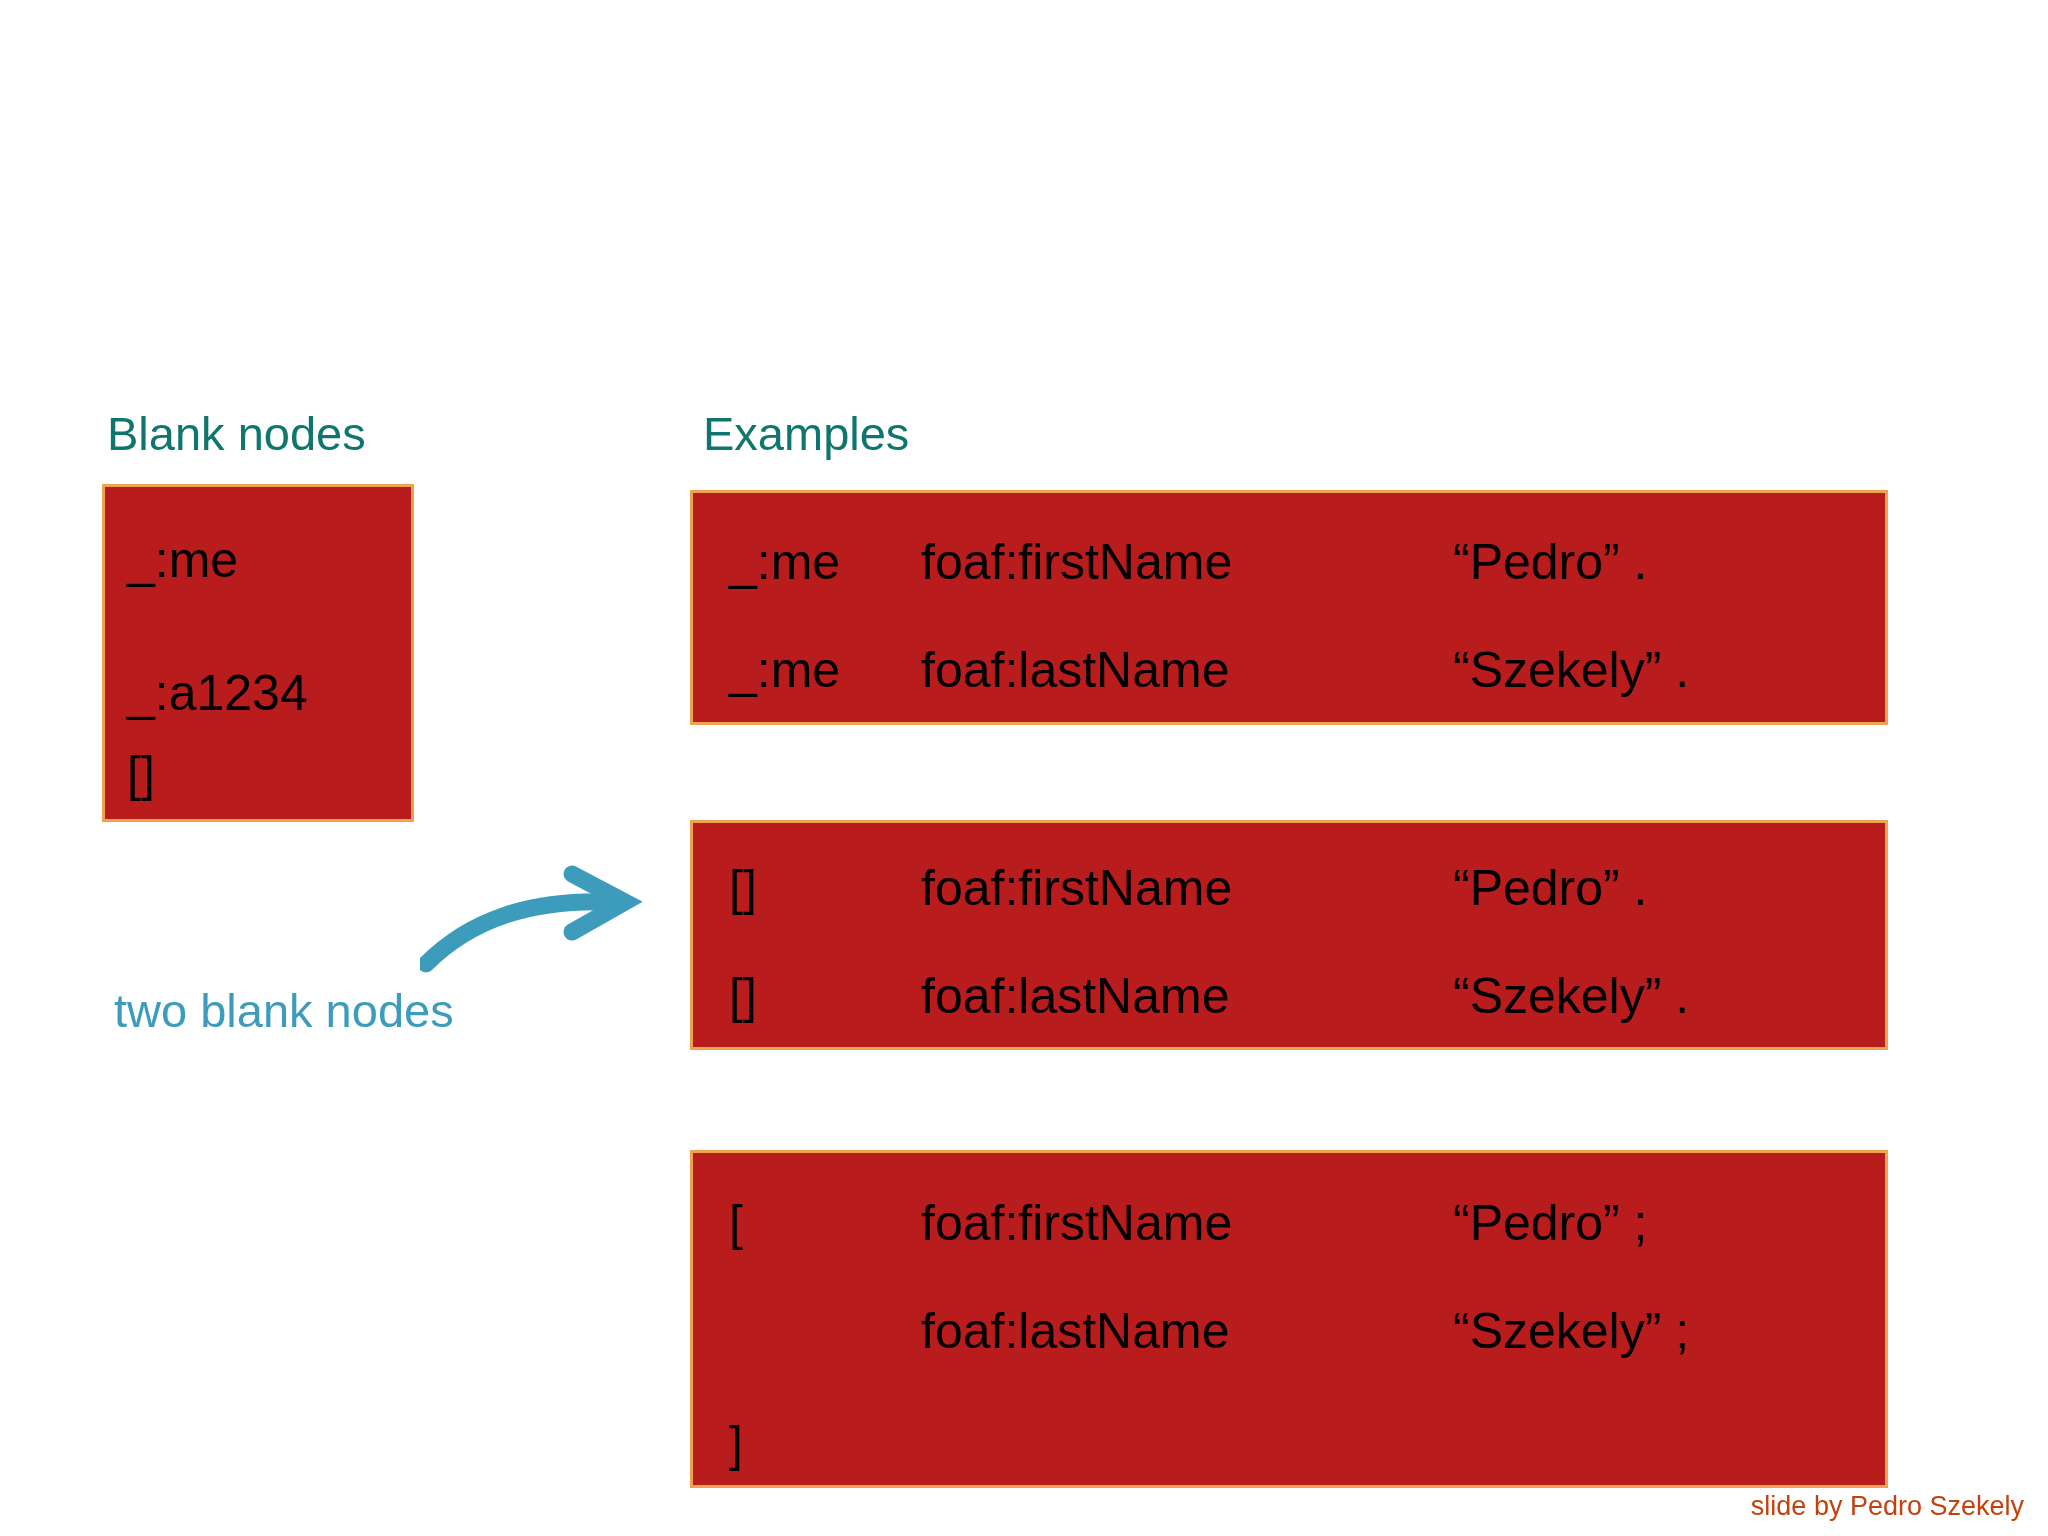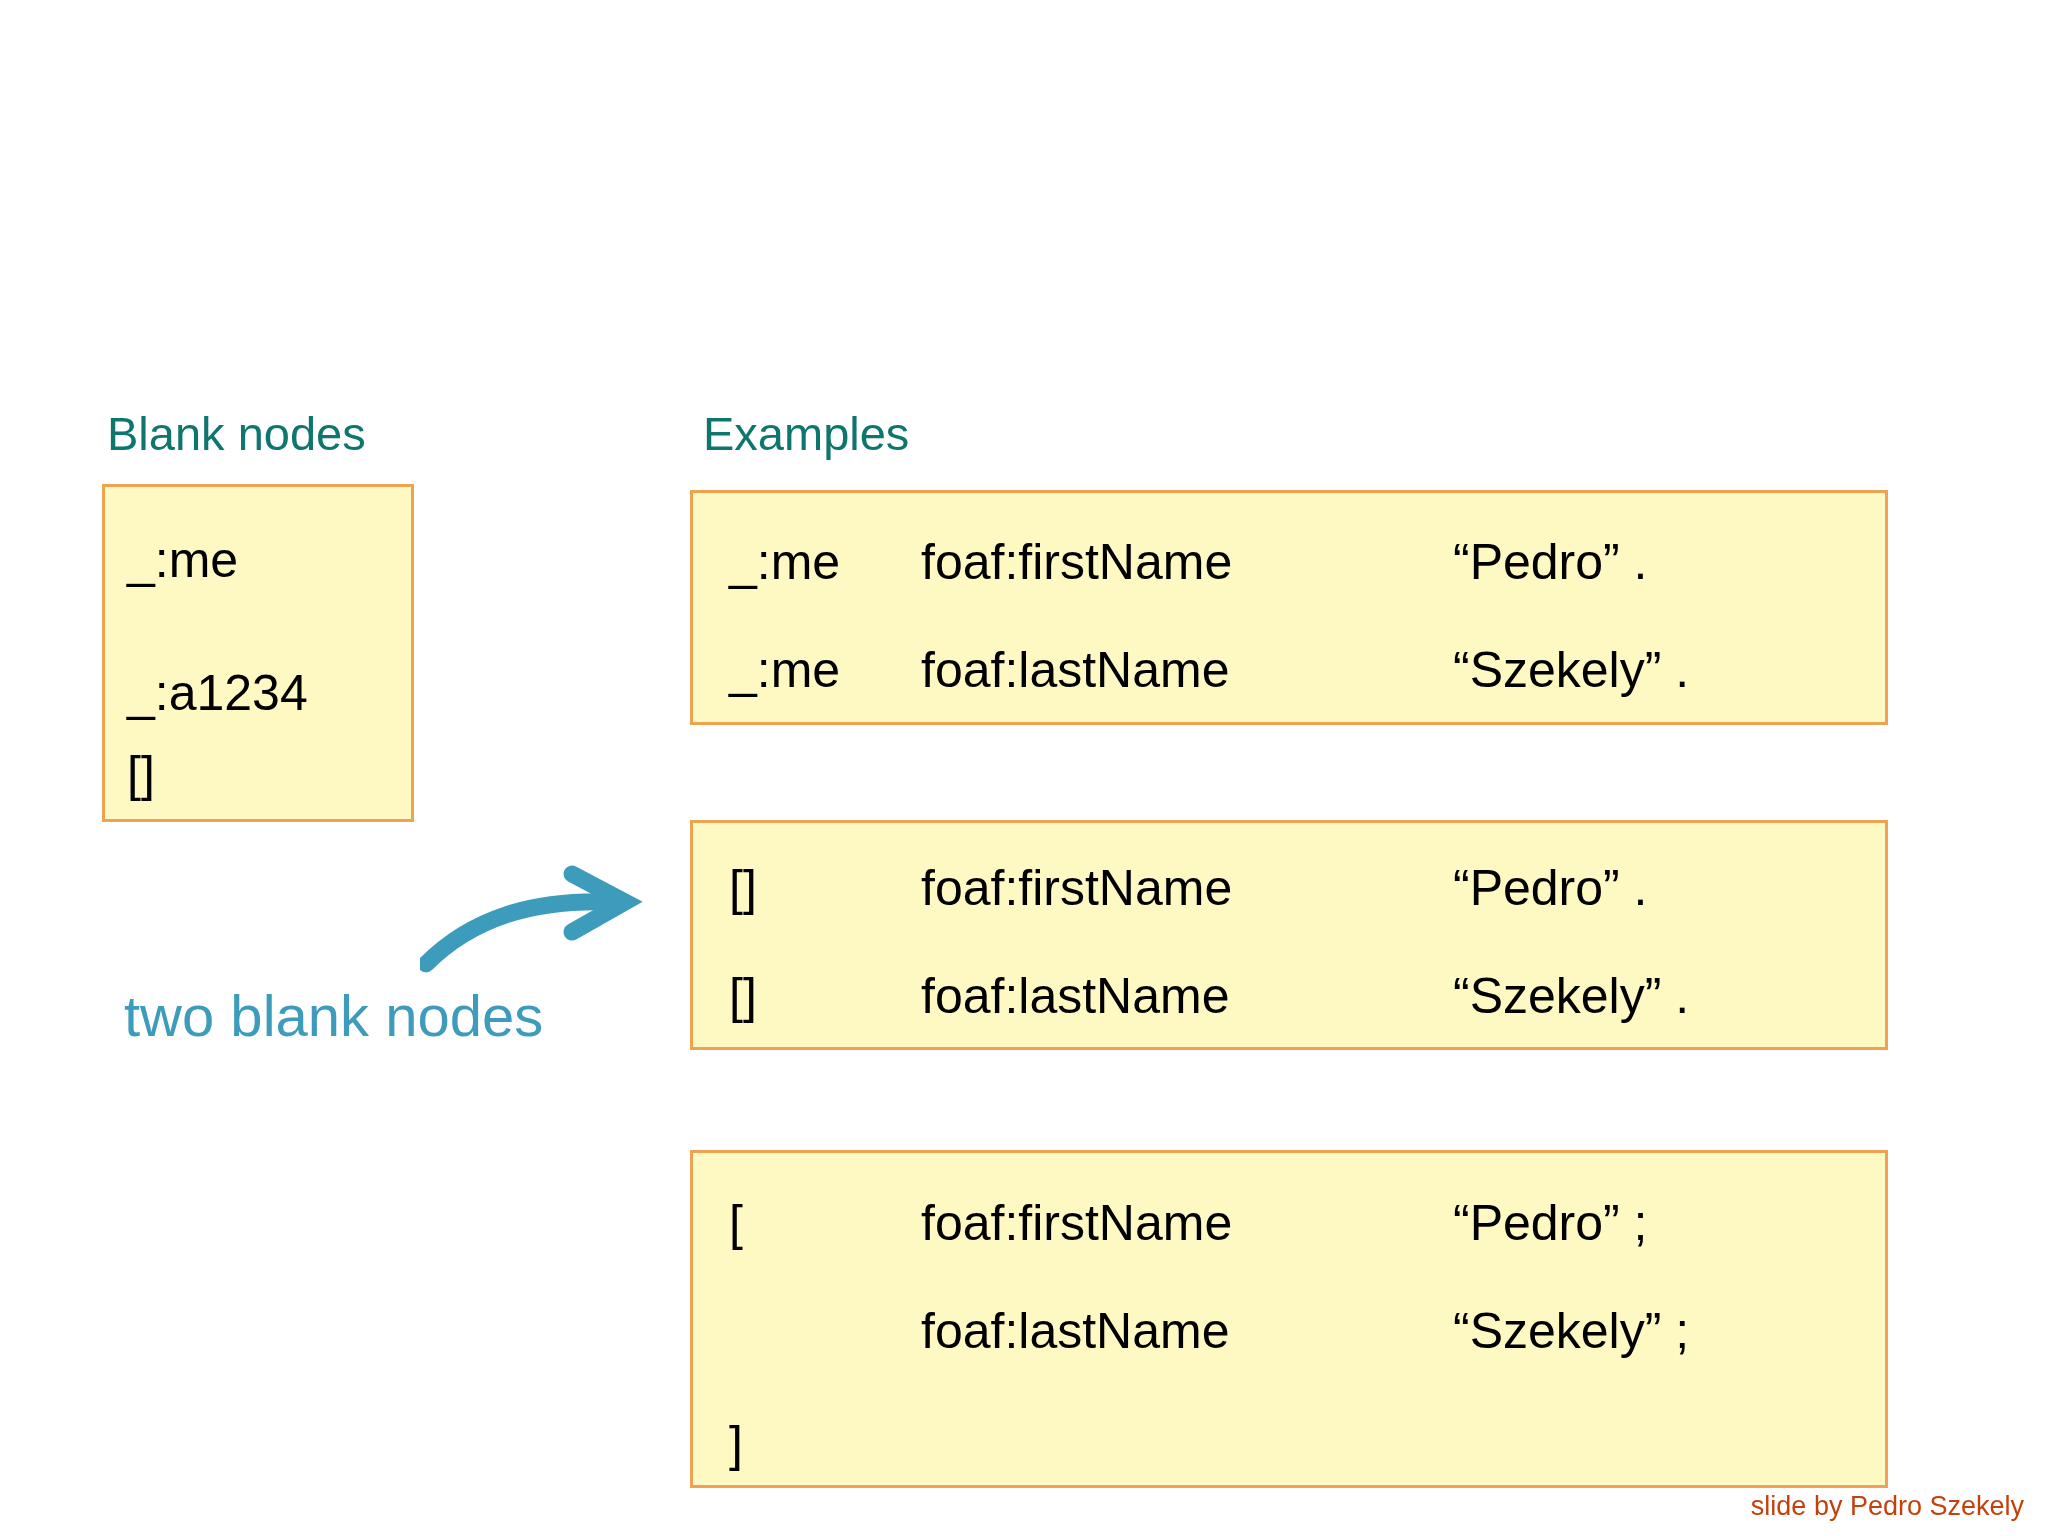--- a/index.html
+++ b/index.html
@@ -46,21 +46,21 @@
     white-space: nowrap;
     line-height: 1;
   }
   #hdr-blank { left: 107px; top: 410px; }
   #hdr-examples { left: 703px; top: 410px; }
 
   
   .code-box {
     position: absolute;
     border: 3px solid #eda351;
-    background: #fef9c3;
+    background: #b91c1c;
     box-sizing: border-box;
   }
 
   #box-blank-nodes {
     left: 102px;
     top: 484px;
     width: 312px;
     height: 338px;
   }
 
@@ -118,23 +118,23 @@
   #arrow-blank-nodes {
     position: absolute;
     left: 420px;
     top: 860px;
     width: 270px;
     height: 120px;
   }
 
   #caption-two-blank-nodes {
     position: absolute;
-    left: 124px;
+    left: 114px;
     top: 987px;
-    font-size: 58px;
+    font-size: 47px;
     color: #3d9cbc;
     white-space: nowrap;
     line-height: 1;
   }
 
   
   #slide-credit {
     position: absolute;
     right: 24px;
     bottom: 16px;

